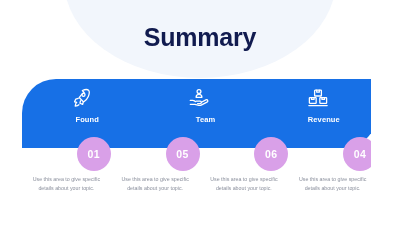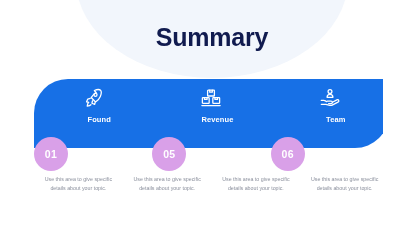--- a/index.html
+++ b/index.html
@@ -7,21 +7,20 @@
     width:400px; height:225px;
     background:#ffffff;
     font-family:"Liberation Sans", sans-serif;
     overflow:hidden;
   }
   .slide {
     position:relative;
     width:371px; height:225px;
     background:#ffffff;
     overflow:hidden;
-    margin-left:12px;
   }
 
   
   .bg-ellipse {
     position:absolute;
     left:64px; top:-118px;
     width:272px; height:196px;
     background:#f2f6fc;
     border-radius:50%;
     z-index:0;
@@ -88,21 +87,21 @@
   .circles {
     position:absolute;
     left:22px; top:137px;
     width:355px; height:34px;
     display:flex;
     z-index:4;
   }
   .circle-cell {
     flex:1;
     display:flex;
-    justify-content:flex-start;
+    justify-content:flex-end;
   }
   .num-circle {
     width:34px; height:34px;
     border-radius:50%;
     background:#d9a0e8;
     display:flex;
     align-items:center;
     justify-content:center;
     font-size:10.5px;
     font-weight:bold;
@@ -148,63 +147,66 @@
       <span class="icon-wrap">
         <svg width="22" height="22" viewBox="0 0 24 24" fill="none" stroke="#ffffff" stroke-width="1.4" stroke-linecap="round" stroke-linejoin="round">
           <path d="M13.5 3.8c3.1-1.3 6-0.9 6.7-0.2.7.7 1.1 3.6-.2 6.7-1 2.4-2.9 4.6-5.2 6l-4.8-4.8c1.4-2.3 3.2-4.2 5.5-5.2z"></path>
           <circle cx="14.7" cy="8.5" r="1.7"></circle>
           <path d="M9 12.5 6.3 13.2 5 16.2l2.2.6"></path>
           <path d="M11.5 15 10.8 17.7l3 1.3.6-2.2"></path>
           <path d="M7.2 16.8c-1.1 1.1-1.5 4-1.5 4s2.9-.4 4-1.5"></path>
         </svg>
       </span>
       <span class="col-label">Found</span>
+    </div>
+
+    <div class="col-top">
+      <span class="icon-wrap">
+        <svg width="22" height="22" viewBox="0 0 24 24" fill="none" stroke="#ffffff" stroke-width="1.4" stroke-linecap="round" stroke-linejoin="round">
+          <circle cx="12" cy="5" r="2.1"></circle>
+          <path d="M8.8 11.3c0-1.8 1.4-3.2 3.2-3.2s3.2 1.4 3.2 3.2z"></path>
+          <path d="M9 15.5h4.2c.8 0 1.4.6 1.4 1.3s-.6 1.3-1.4 1.3h-2.7"></path>
+          <path d="M14.6 16.6 19.5 14c.8-.4 1.7-.1 2 .6.3.7 0 1.5-.8 1.9l-6.3 3.2c-.8.4-1.7.5-2.6.3l-4.3-1.1H2.5"></path>
+          <path d="M2.5 14.6h2.8c.6 0 1.2.2 1.7.5l1.4.9"></path>
+        </svg>
+      </span>
+      <span class="col-label">Team</span>
     </div>
 
     <div class="col-top">
       <span class="icon-wrap">
         <svg width="22" height="22" viewBox="0 0 24 24" fill="none" stroke="#ffffff" stroke-width="1.4" stroke-linecap="round" stroke-linejoin="round">
           <rect x="8.3" y="3.5" width="7.4" height="6.3" rx="0.6"></rect>
           <path d="M10.6 3.5v2.1h2.8V3.5"></path>
           <rect x="2.6" y="11.5" width="7.4" height="6.3" rx="0.6"></rect>
           <path d="M4.9 11.5v2.1h2.8v-2.1"></path>
           <rect x="14" y="11.5" width="7.4" height="6.3" rx="0.6"></rect>
           <path d="M16.3 11.5v2.1h2.8v-2.1"></path>
           <path d="M2 20.3h20"></path>
         </svg>
       </span>
       <span class="col-label">Revenue</span>
     </div>
 
-    <div class="col-top">
-      <span class="icon-wrap">
-        <svg width="22" height="22" viewBox="0 0 24 24" fill="none" stroke="#ffffff" stroke-width="1.4" stroke-linecap="round" stroke-linejoin="round">
-          <circle cx="12" cy="5" r="2.1"></circle>
-          <path d="M8.8 11.3c0-1.8 1.4-3.2 3.2-3.2s3.2 1.4 3.2 3.2z"></path>
-          <path d="M9 15.5h4.2c.8 0 1.4.6 1.4 1.3s-.6 1.3-1.4 1.3h-2.7"></path>
-          <path d="M14.6 16.6 19.5 14c.8-.4 1.7-.1 2 .6.3.7 0 1.5-.8 1.9l-6.3 3.2c-.8.4-1.7.5-2.6.3l-4.3-1.1H2.5"></path>
-          <path d="M2.5 14.6h2.8c.6 0 1.2.2 1.7.5l1.4.9"></path>
-        </svg>
-      </span>
-      <span class="col-label">Team</span>
-    </div>
-
 
   </div>
 
   <div class="circles">
     <div class="circle-cell">
       <div class="num-circle">01</div>
     </div>
     <div class="circle-cell">
       <div class="num-circle">05</div>
     </div>
     <div class="circle-cell">
       <div class="num-circle">06</div>
     </div>
+    <div class="circle-cell">
+      <div class="num-circle">04</div>
+    </div>
   </div>
 
   <div class="descs">
     <div class="desc-cell">
       <div class="desc-text">Use this area to give specific details about your topic.</div>
     </div>
     <div class="desc-cell">
       <div class="desc-text">Use this area to give specific details about your topic.</div>
     </div>
     <div class="desc-cell">

